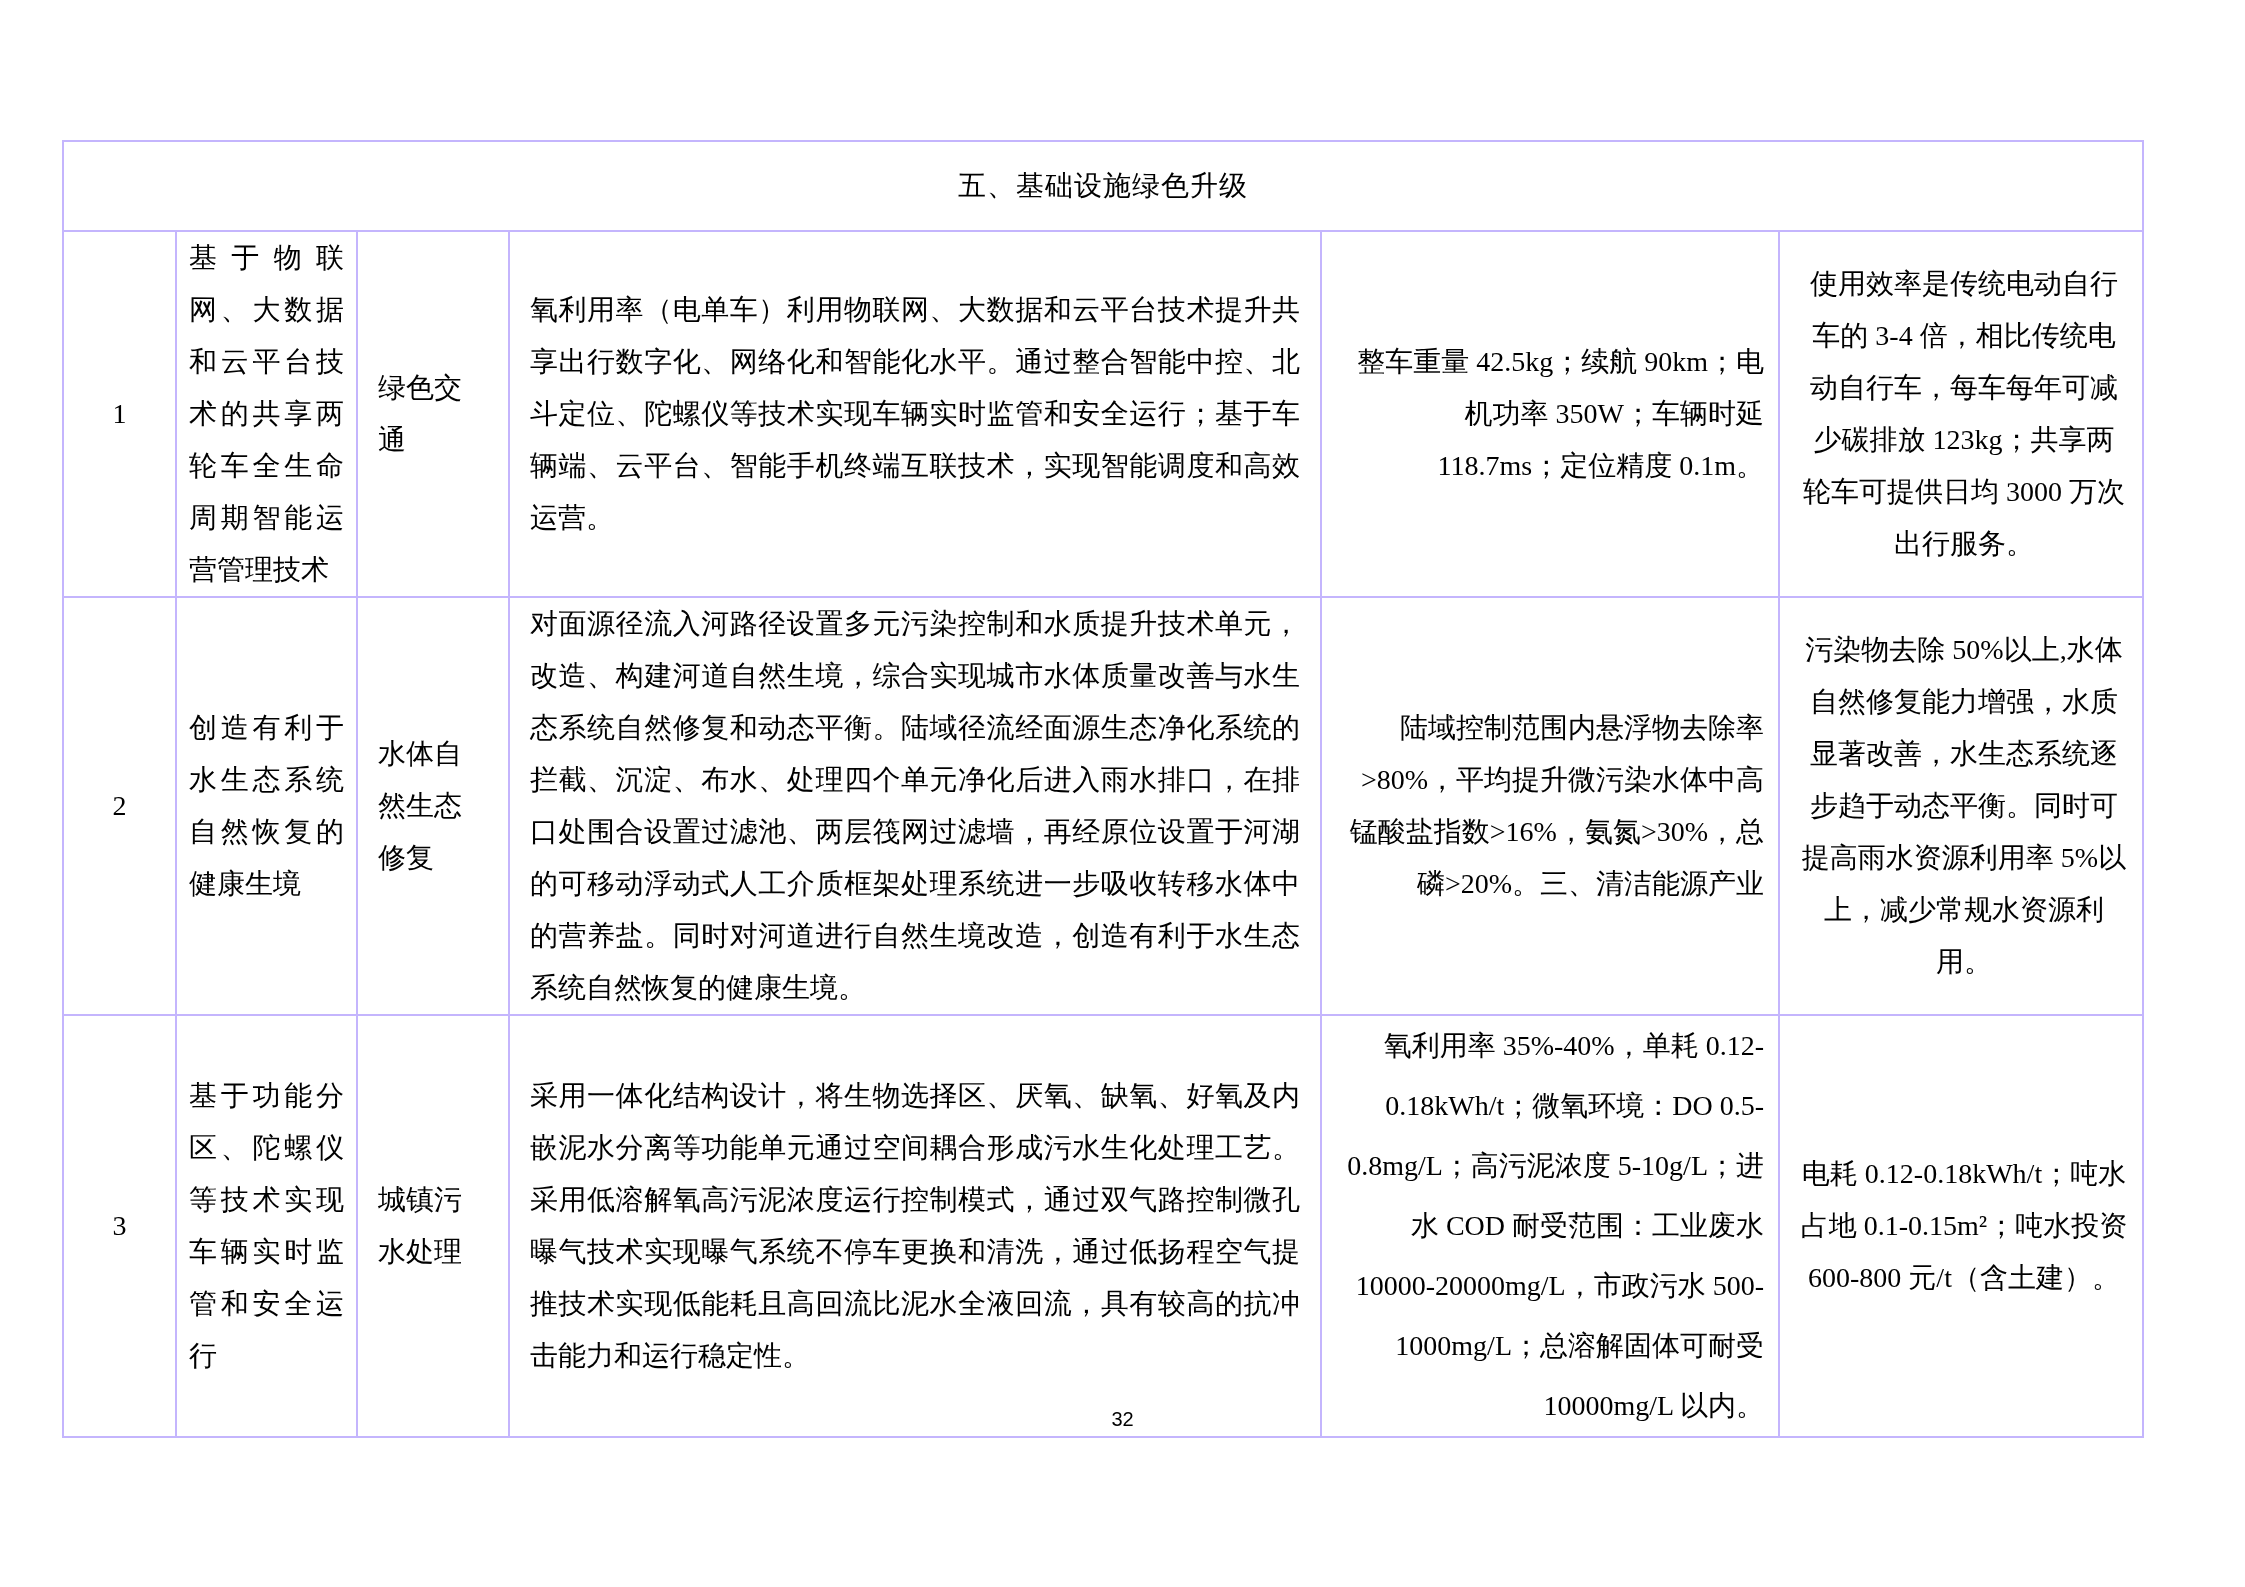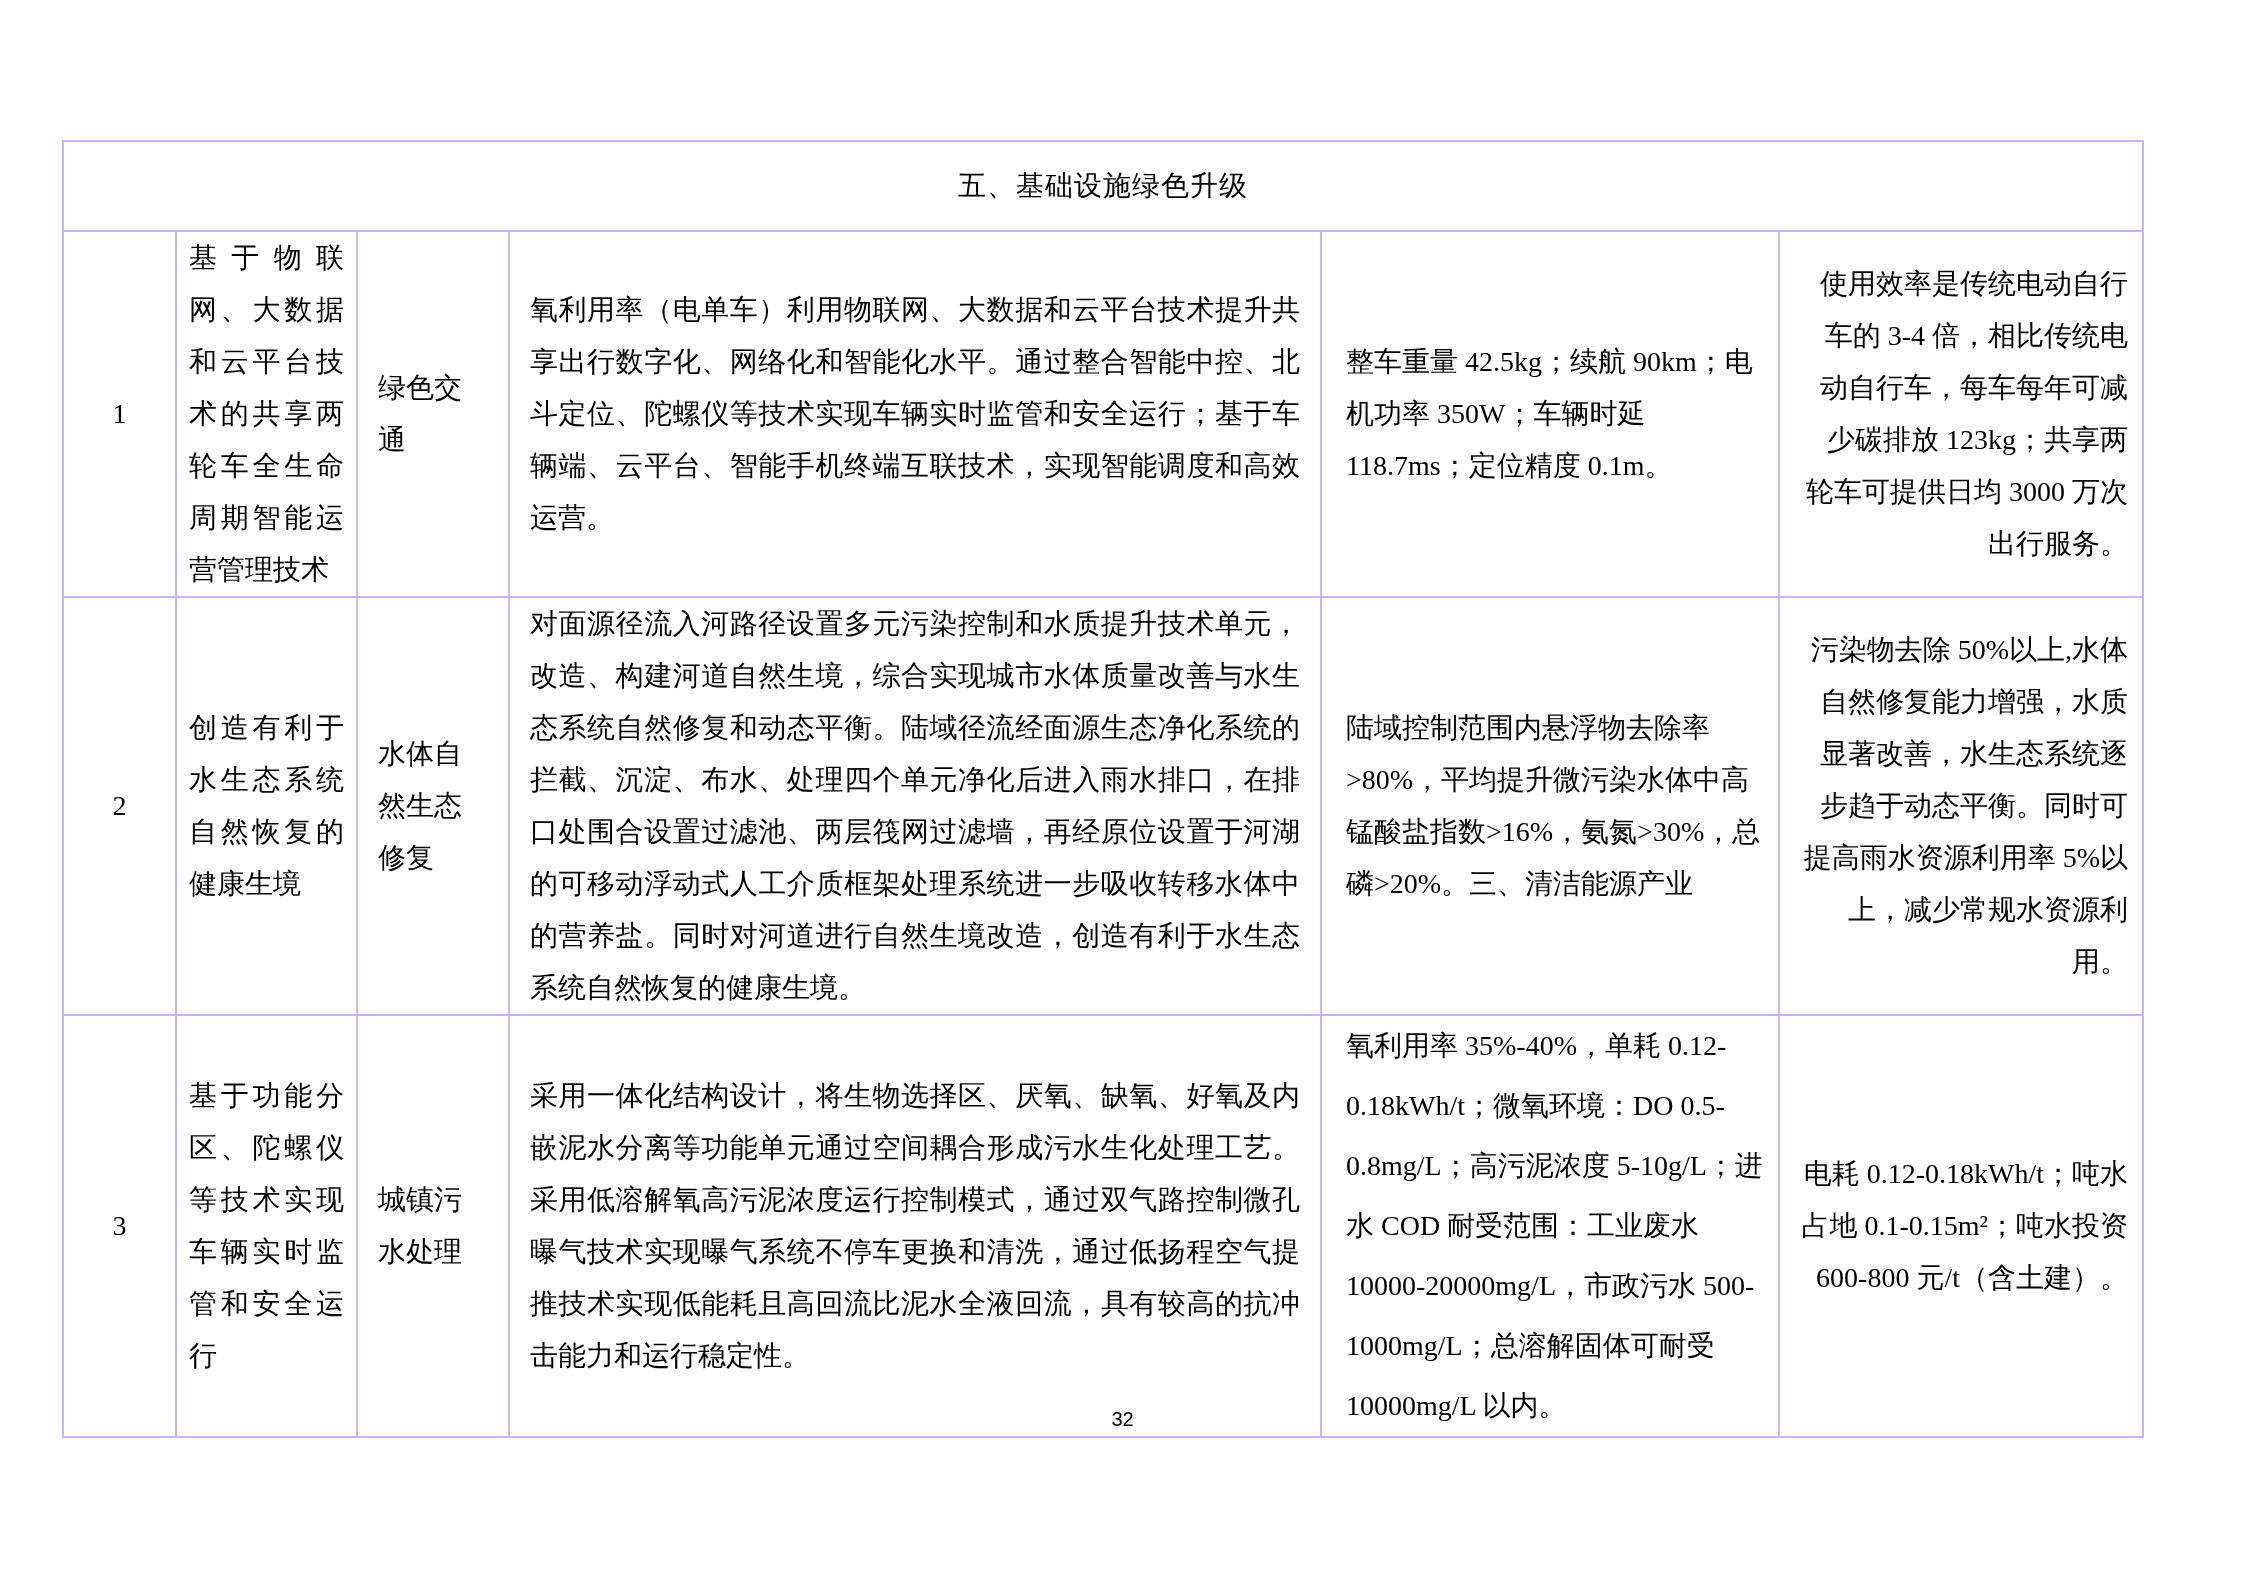--- a/index.html
+++ b/index.html
@@ -49,25 +49,25 @@
   }
   td.c-cat {
     padding: 0 20px;
   }
   td.c-desc {
     text-align: justify;
     text-justify: inter-ideograph;
     padding: 0 20px;
   }
   td.c-metric {
-    text-align: left;
+    text-align: right;
     padding: 0 14px 0 24px;
   }
   td.c-benefit {
-    text-align: right;
+    text-align: center;
     padding: 0 14px 0 20px;
   }
   td.tight { line-height: 60px; }
   .page-number {
     position: absolute;
     top: 1408px;
     left: 0;
     width: 100%;
     text-align: center;
     font-family: "Liberation Sans", "DejaVu Sans", sans-serif;

